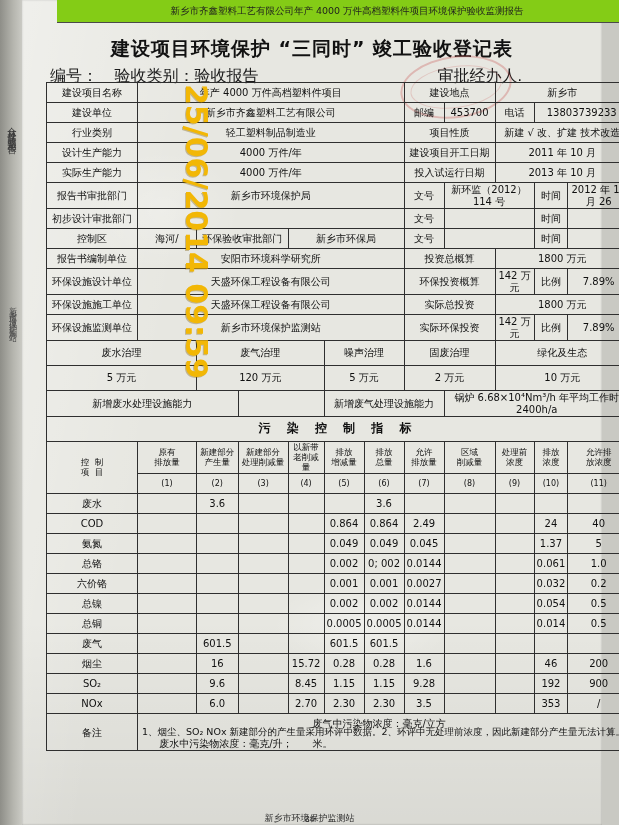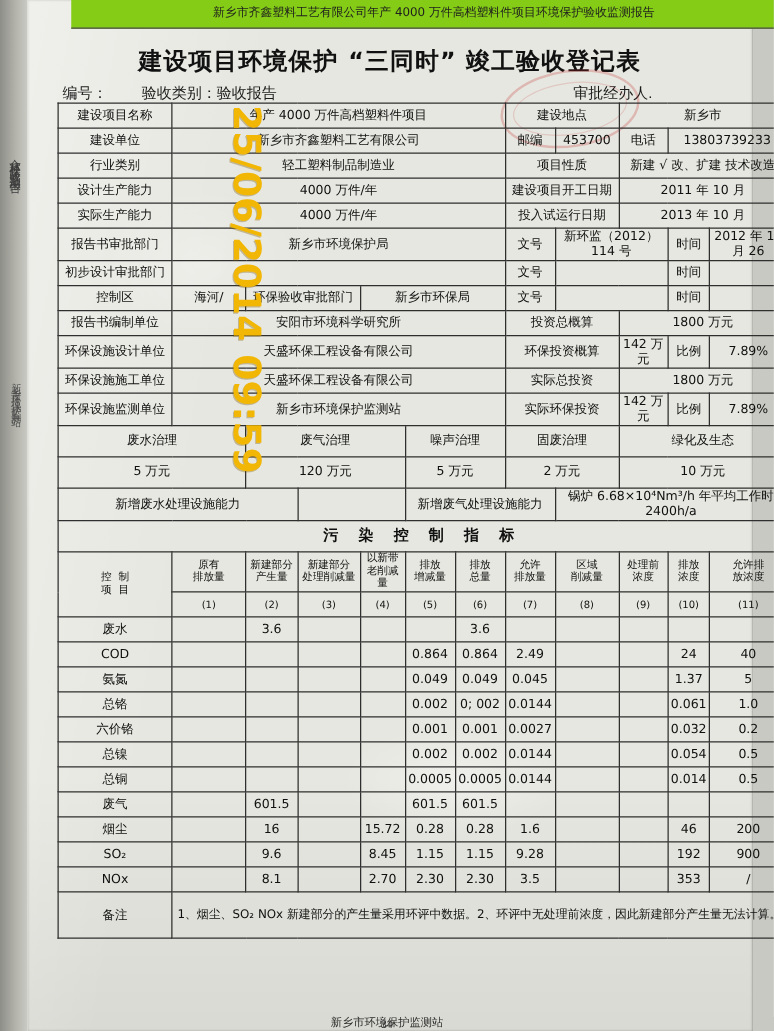--- a/index.html
+++ b/index.html
@@ -50,21 +50,21 @@
     text-align:center;font-size:9.5px;line-height:22px;color:#1e1e1e;
     font-family:"DejaVu Sans", sans-serif;
   }
   .doctitle{
     position:absolute;left:22px;top:36px;width:580px;
     text-align:center;font-size:19px;font-weight:bold;color:#111;
     letter-spacing:1px;
     font-family:"DejaVu Sans", sans-serif;
   }
   .subline{
-    position:absolute;top:66px;left:50px;width:530px;font-size:12px;color:#1b1b1b;
+    position:absolute;top:66px;left:50px;width:530px;font-size:16px;color:#1b1b1b;
   }
   .subline span{display:inline-block;}
   .sl-a{width:60px;}
   .sl-b{width:150px;}
   .sl-c{position:absolute;right:58px;top:0;}
   
   table.main{
     position:absolute;left:46px;top:82px;width:584px;
     border-collapse:collapse;
     font-size:10px;color:#101010;
@@ -460,38 +460,43 @@
     <td>1.15</td>
     <td>9.28</td>
     <td></td>
     <td></td>
     <td>192</td>
     <td>900</td>
   </tr>
   <tr>
     <td>NOx</td>
     <td></td>
-    <td>8.1</td>
+    <td>6.0</td>
     <td></td>
     <td>2.70</td>
     <td>2.30</td>
     <td>2.30</td>
     <td>3.5</td>
     <td></td>
     <td></td>
     <td>353</td>
     <td>/</td>
   </tr>
 
   <tr>
     <td>备注</td>
     <td class="note" colspan="11" style="height:34px">1、烟尘、SO₂ NOx 新建部分的产生量采用环评中数据。2、环评中无处理前浓度，因此新建部分产生量无法计算。</td>
   </tr>
 </tbody>
   </table>
 
 <div class="units">
+  <span class="row">
+    <span class="c1" style="width:110px"></span>
+    <span class="c2">废水中污染物浓度：毫克/升；</span>
+    <span class="c3">废气中污染物浓度：毫克/立方米。</span>
+  </span>
 </div>
 
 <div class="pageno">34</div>
 <div class="footnote">新乡市环境保护监测站</div>
 
 <div class="stamp">25/06/2014 09:59</div>
 
 </body></html>

